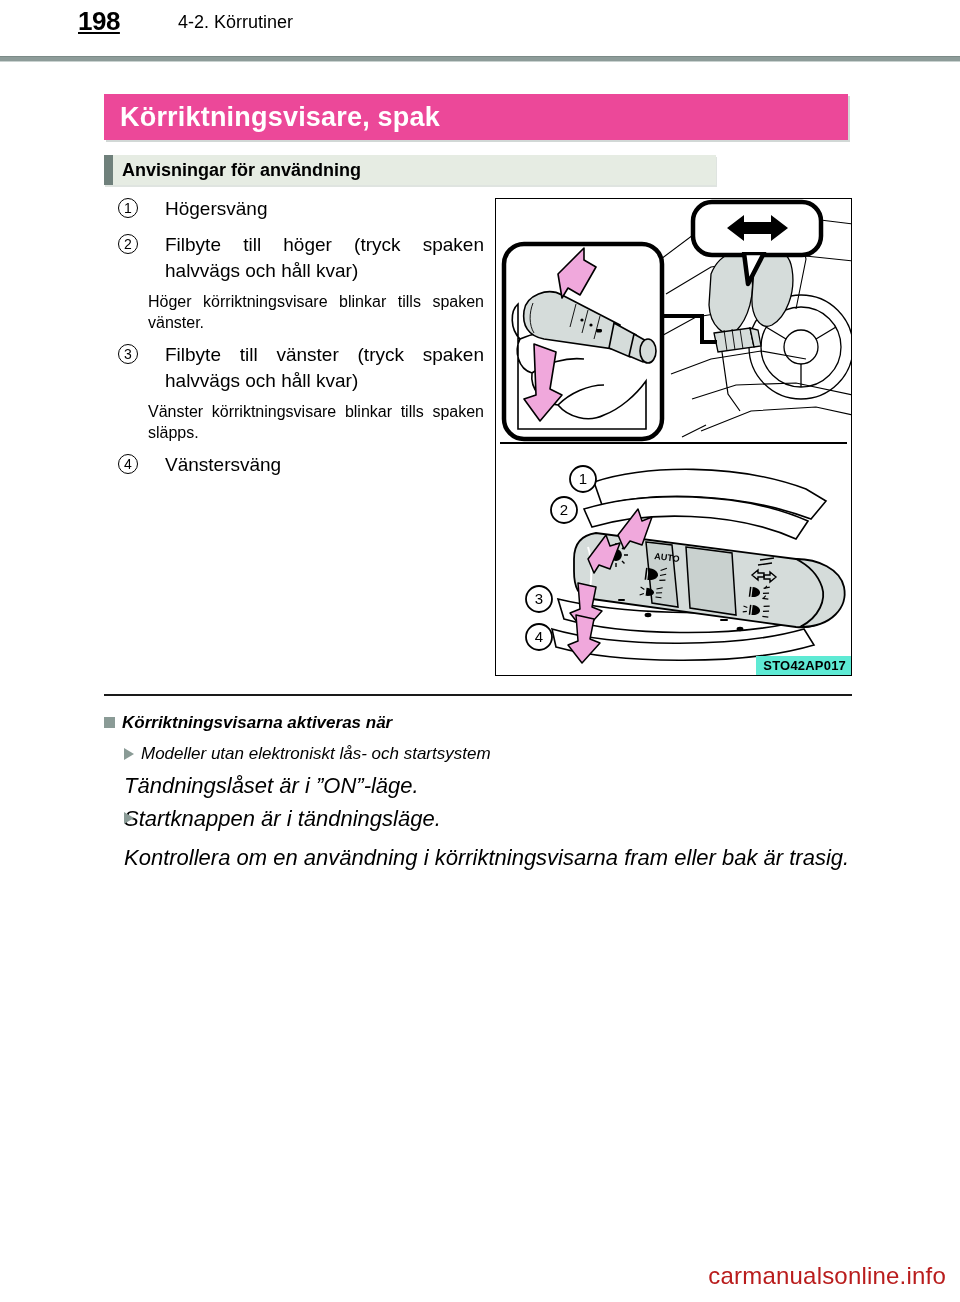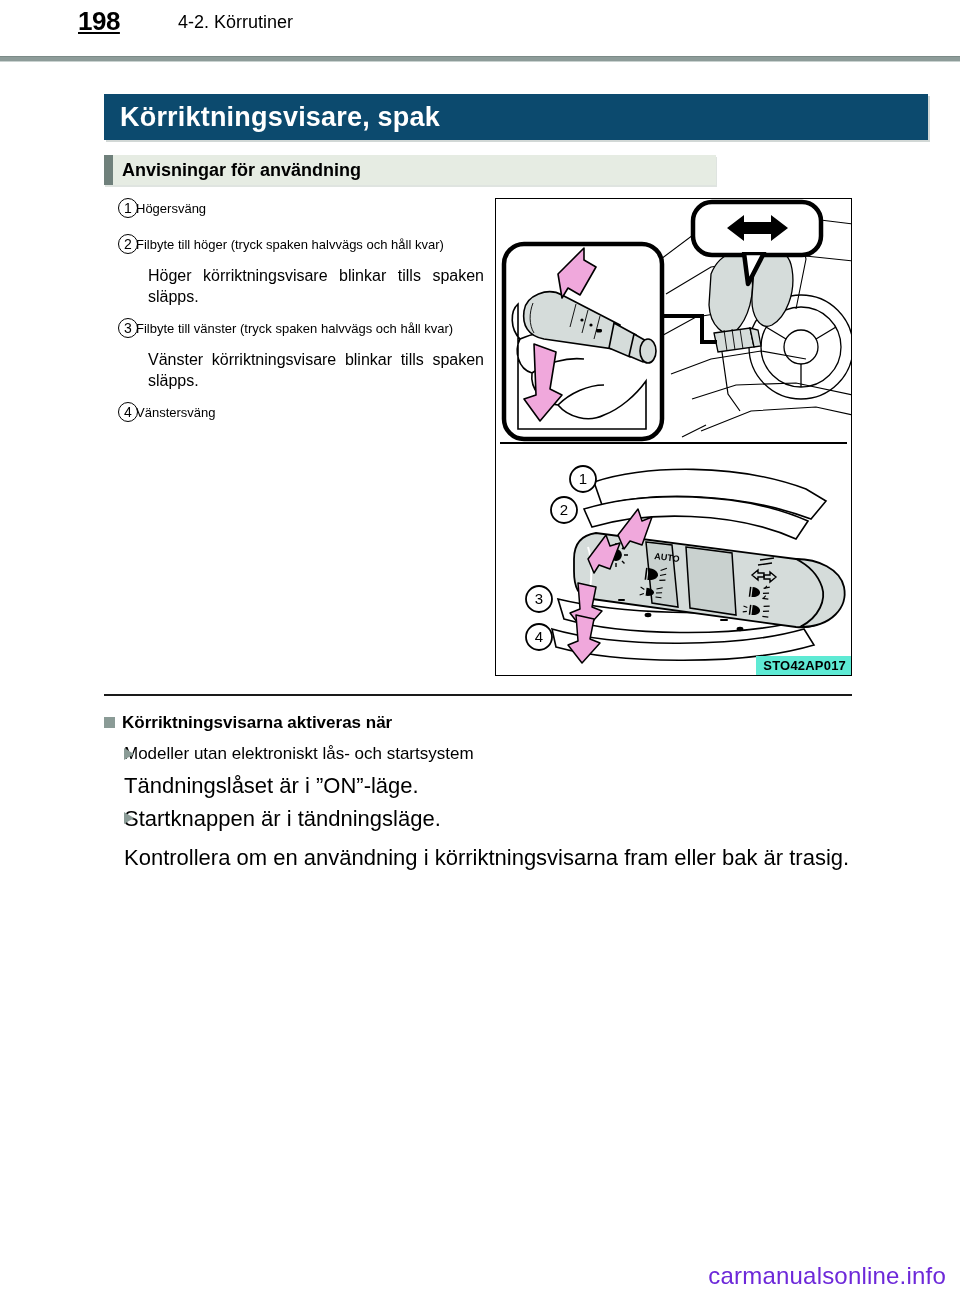--- a/index.html
+++ b/index.html
@@ -41,22 +41,22 @@
     width: 960px; height: 4px;
     background: #8d9c99;
     border-top: 1px solid #7b8a87;
     border-bottom: 1px solid #c9d2d0;
   }
 
   
   .title-band {
     position: absolute;
     left: 104px; top: 94px;
-    width: 824px; height: 46px;
-    background: #0c4a6e;
+    width: 744px; height: 46px;
+    background: #ec4899;
     box-shadow: 2px 2px 0 #d2d8d6;
   }
   .title-band .title-text {
     position: absolute;
     left: 16px; top: 8px;
     color: #ffffff;
     font-size: 27px;
     font-weight: bold;
     letter-spacing: 0.2px;
   }
@@ -97,22 +97,22 @@
     left: 0; top: 2px;
     width: 20px; height: 20px;
     border: 1.4px solid #000;
     border-radius: 50%;
     font-size: 14px;
     line-height: 19px;
     text-align: center;
     box-sizing: border-box;
   }
   .ins-body {
-    margin-left: 18px;
-    font-size: 13px;
+    margin-left: 47px;
+    font-size: 19px;
     line-height: 26px;
     text-align: justify;
     text-align-last: left;
   }
   .ins-body.nojust { text-align: left; }
   .ins-note {
     margin: 7px 0 9px 30px;
     font-size: 16px;
     line-height: 21px;
     text-align: justify;
@@ -163,39 +163,41 @@
   .notes-rule {
     position: absolute;
     left: 104px; top: 694px;
     width: 748px; height: 0;
     border-top: 2px solid #1a1a1a;
   }
   .notes {
     position: absolute;
     left: 104px; top: 712px;
     width: 756px;
+    font-style: italic;
   }
   .note-head {
     position: relative;
     font-size: 17px;
     font-weight: bold;
     margin-bottom: 9px;
     padding-left: 18px;
     line-height: 22px;
   }
   .note-head .sq {
     position: absolute;
     left: 0; top: 5px;
     width: 11px; height: 11px;
     background: #8a9b96;
   }
   .note-sub {
     position: relative;
     font-size: 17px;
     margin: 0 0 9px 20px;
+    padding-left: 17px;
     line-height: 22px;
   }
   .note-sub .tri {
     position: absolute;
     left: 0; top: 5px;
     width: 0; height: 0;
     border-left: 10px solid #8a9b96;
     border-top: 6px solid transparent;
     border-bottom: 6px solid transparent;
   }
@@ -204,21 +206,21 @@
     margin: 0 0 10px 20px;
     line-height: 23px;
   }
   .note-body.tight { margin-bottom: 16px; }
 
   
   .watermark {
     position: absolute;
     right: 14px; bottom: 12px;
     font-size: 24px;
-    color: #6d28d9;
+    color: #b91c1c;
     letter-spacing: 0.2px;
   }
 </style>
 </head>
 <body>
 
 <div class="page-header">
   <div class="page-number">198</div>
   <div class="header-chapter">4-2. Körrutiner</div>
 </div>
@@ -237,21 +239,21 @@
 
   <div class="ins-item">
     <div class="ins-num">1</div>
     <div class="ins-body nojust">Högersväng</div>
   </div>
 
   <div class="ins-item sp-top-1">
     <div class="ins-num">2</div>
     <div class="ins-body">Filbyte till höger (tryck spaken halvvägs och håll kvar)</div>
   </div>
-  <div class="ins-note">Höger körriktningsvisare blinkar tills spaken släpps.</div>
+  <div class="ins-note">Höger körriktningsvisare blinkar tills spaken vänster.</div>
 
   <div class="ins-item sp-top-2">
     <div class="ins-num">3</div>
     <div class="ins-body">Filbyte till vänster (tryck spaken halvvägs och håll kvar)</div>
   </div>
   <div class="ins-note">Vänster körriktningsvisare blinkar tills spaken släpps.</div>
 
   <div class="ins-item sp-top-3">
     <div class="ins-num">4</div>
     <div class="ins-body nojust">Vänstersväng</div>

